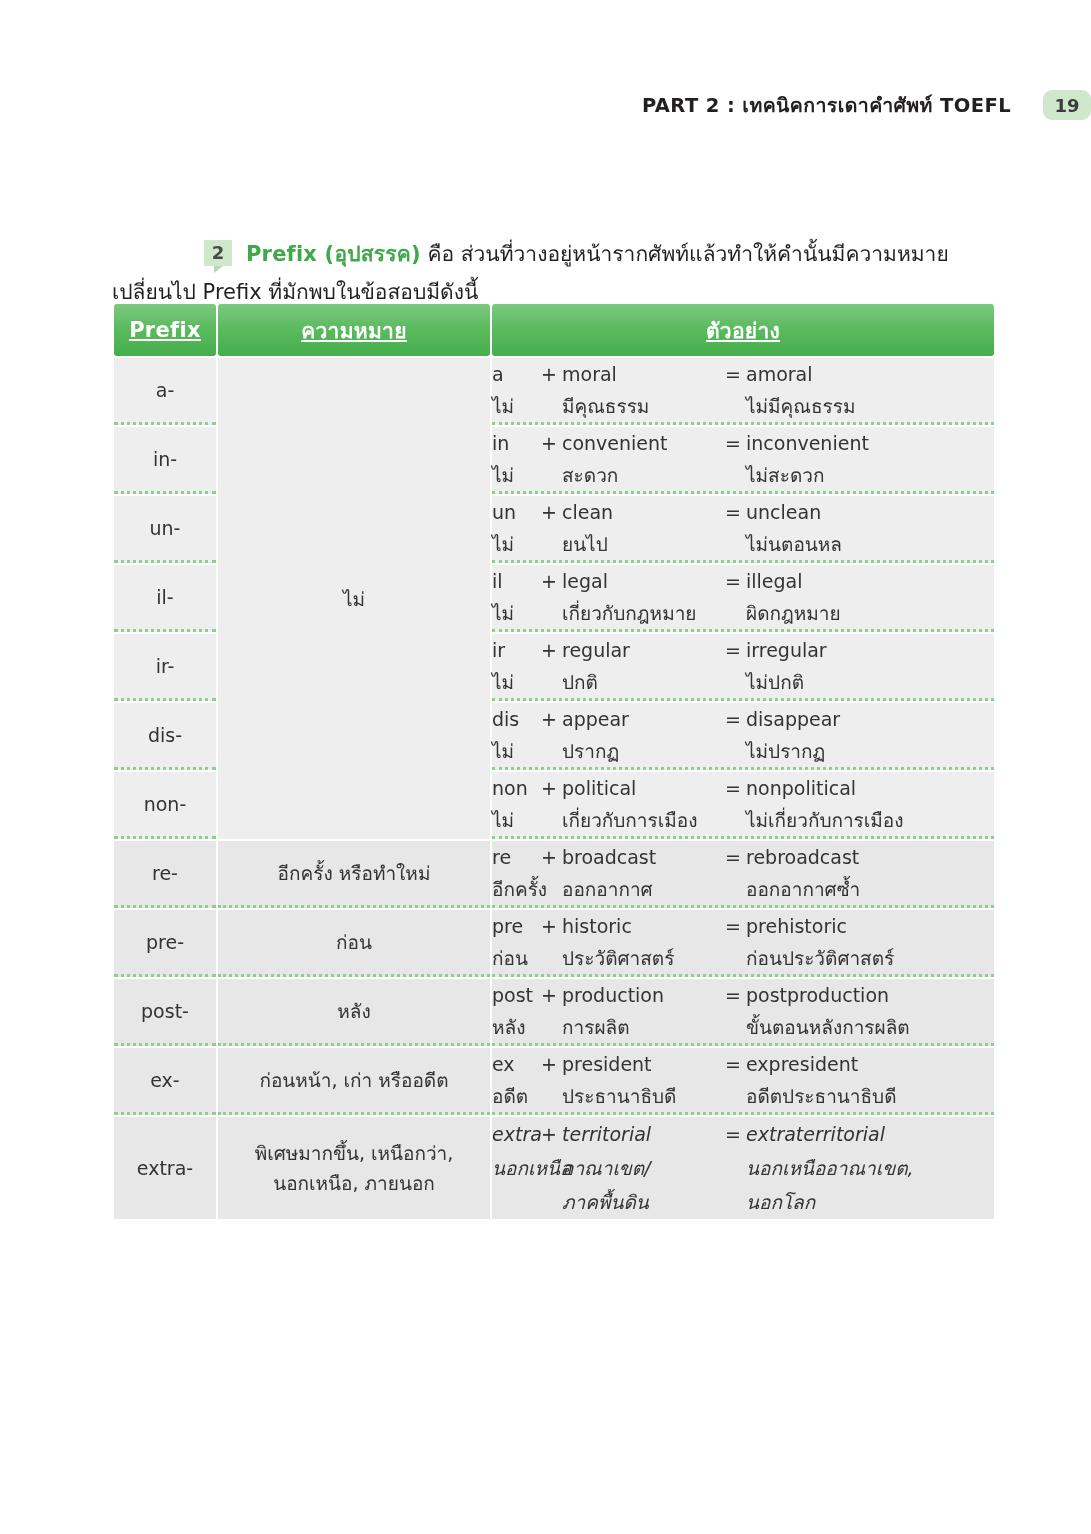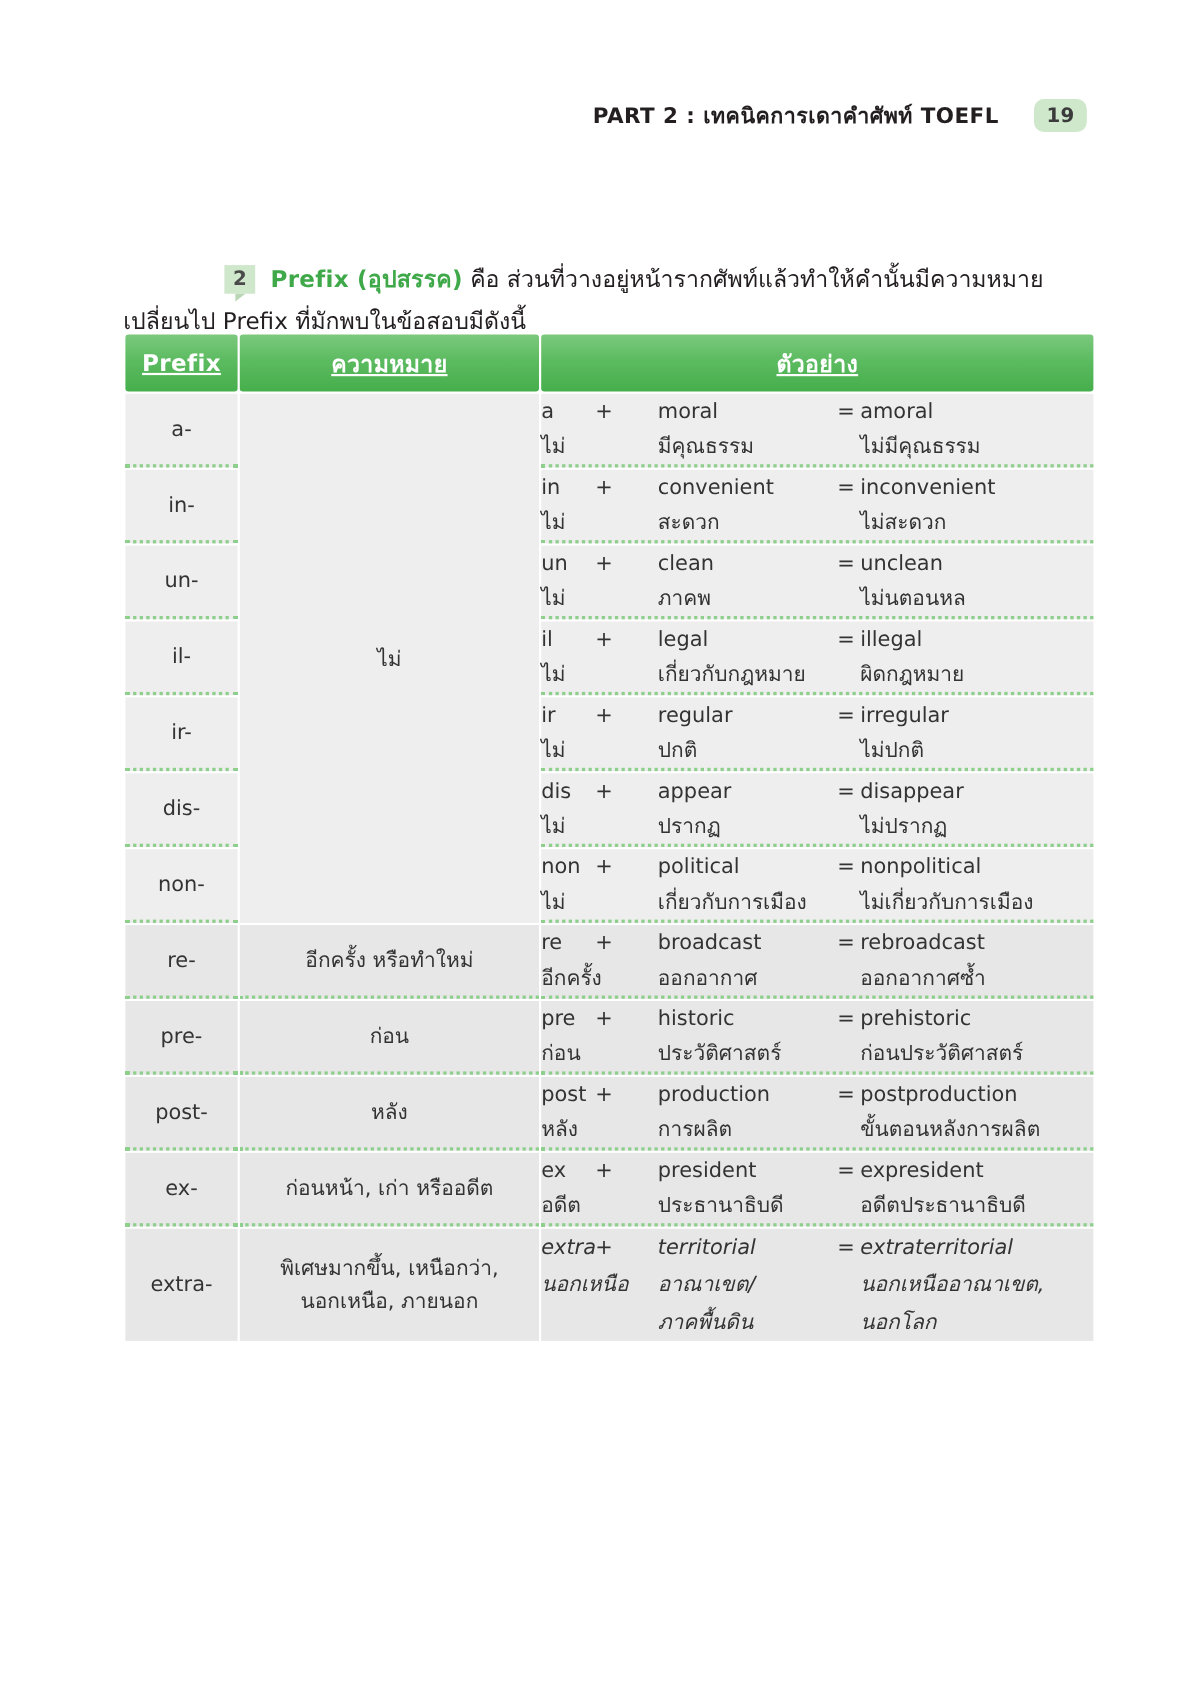--- a/index.html
+++ b/index.html
@@ -19,21 +19,20 @@
   
   .page-header {
     position: absolute;
     top: 88px;
     left: 0;
     right: 0;
     height: 34px;
     display: flex;
     align-items: center;
     justify-content: flex-end;
-    padding-right: 103px;
   }
   .page-header-title {
     font-size: 19.5px;
     font-weight: bold;
     letter-spacing: 0.4px;
     color: #231f20;
     white-space: nowrap;
   }
   .page-number-badge {
     margin-left: 32px;
@@ -147,21 +146,21 @@
     color: #333333;
     line-height: 32px;
   }
 
   
   .dotted-b { border-bottom: 3px dotted #8fcf8d; }
 
   .ex-line { display: flex; align-items: baseline; white-space: nowrap; }
   .ex-a   { width: 44px; display: inline-block; }
   .ex-op  { width: 26px; display: inline-block; text-align: center; }
-  .ex-b   { width: 158px; display: inline-block; margin-left: 36px; }
+  .ex-b   { width: 158px; display: inline-block; }
   .ex-eq  { width: 26px; display: inline-block; text-align: center; }
   .ex-c   { display: inline-block; }
 
   .th-tall { height: 52px; }
 
   .cell-example.two-line { line-height: 34px; font-style: italic; }
 </style>
 </head>
 <body>
 
@@ -236,21 +235,21 @@
         <div class="ex-line">
             <span class="ex-a">un</span>
             <span class="ex-op">+</span>
             <span class="ex-b">clean</span>
             <span class="ex-eq">=</span>
             <span class="ex-c">unclean</span>
           </div>
         <div class="ex-line">
             <span class="ex-a">ไม่</span>
             <span class="ex-op"></span>
-            <span class="ex-b">ภาคพ</span>
+            <span class="ex-b">ยนไป</span>
             <span class="ex-eq"></span>
             <span class="ex-c">ไม่นตอนหล</span>
           </div>
       </td>
     </tr>
 
     <tr>
       <td class="cell-prefix dotted-b">il-</td>
       <td class="cell-example dotted-b">
         <div class="ex-line">

